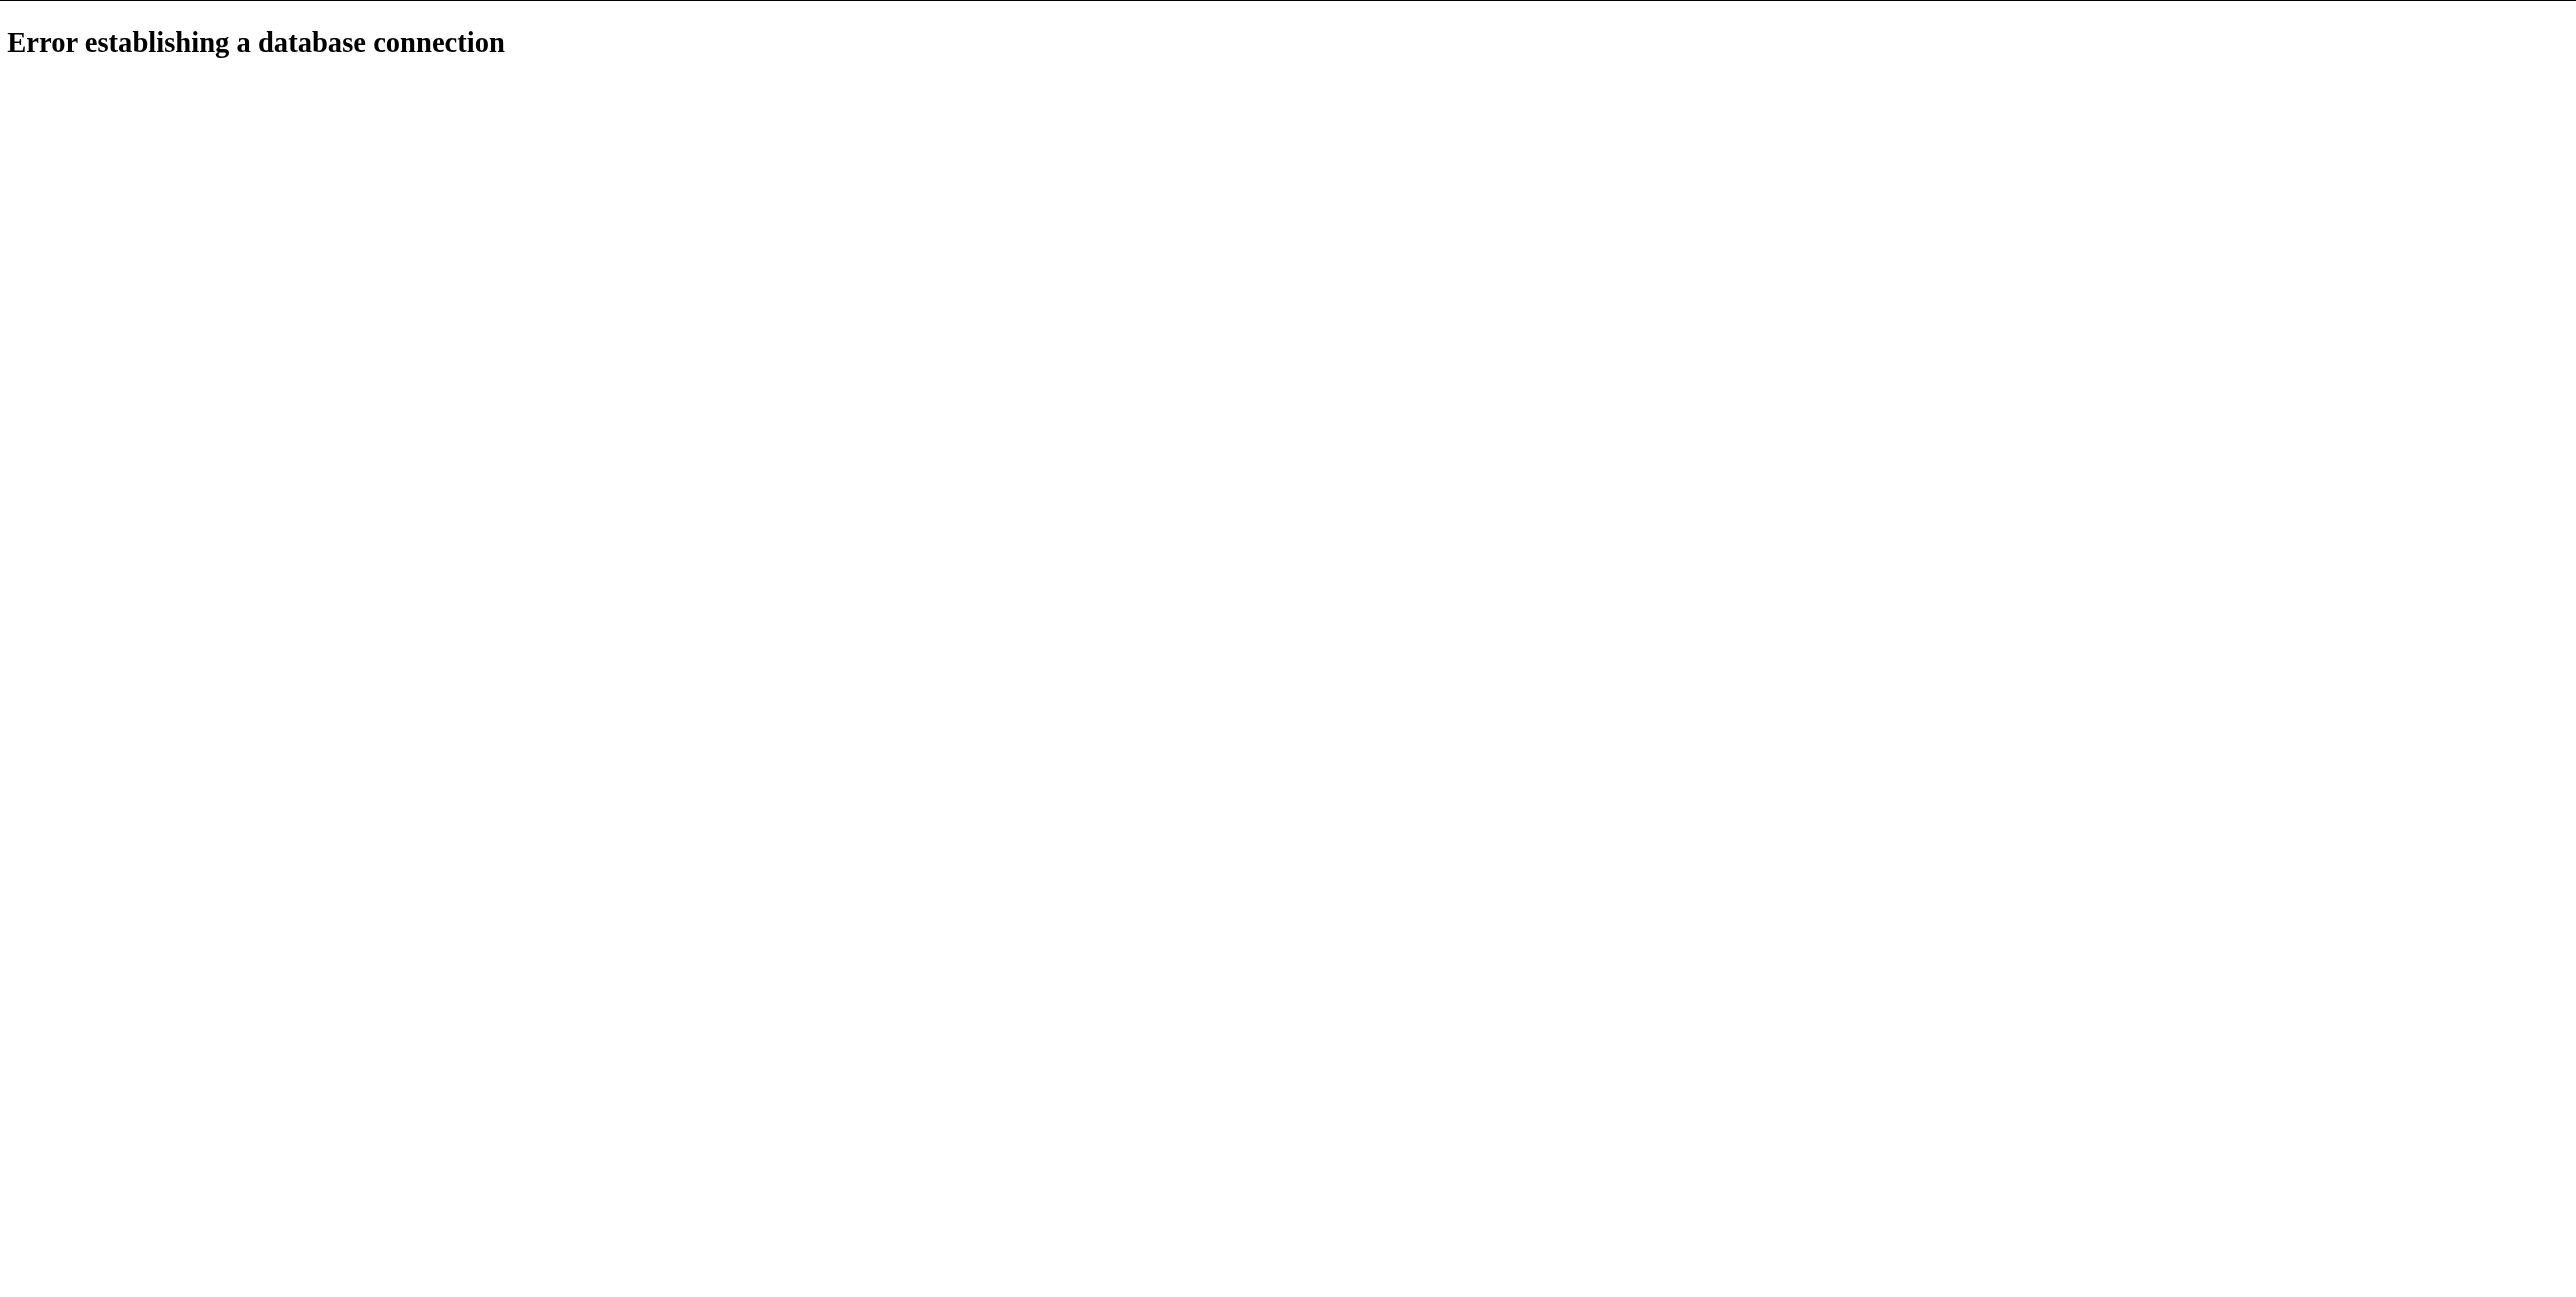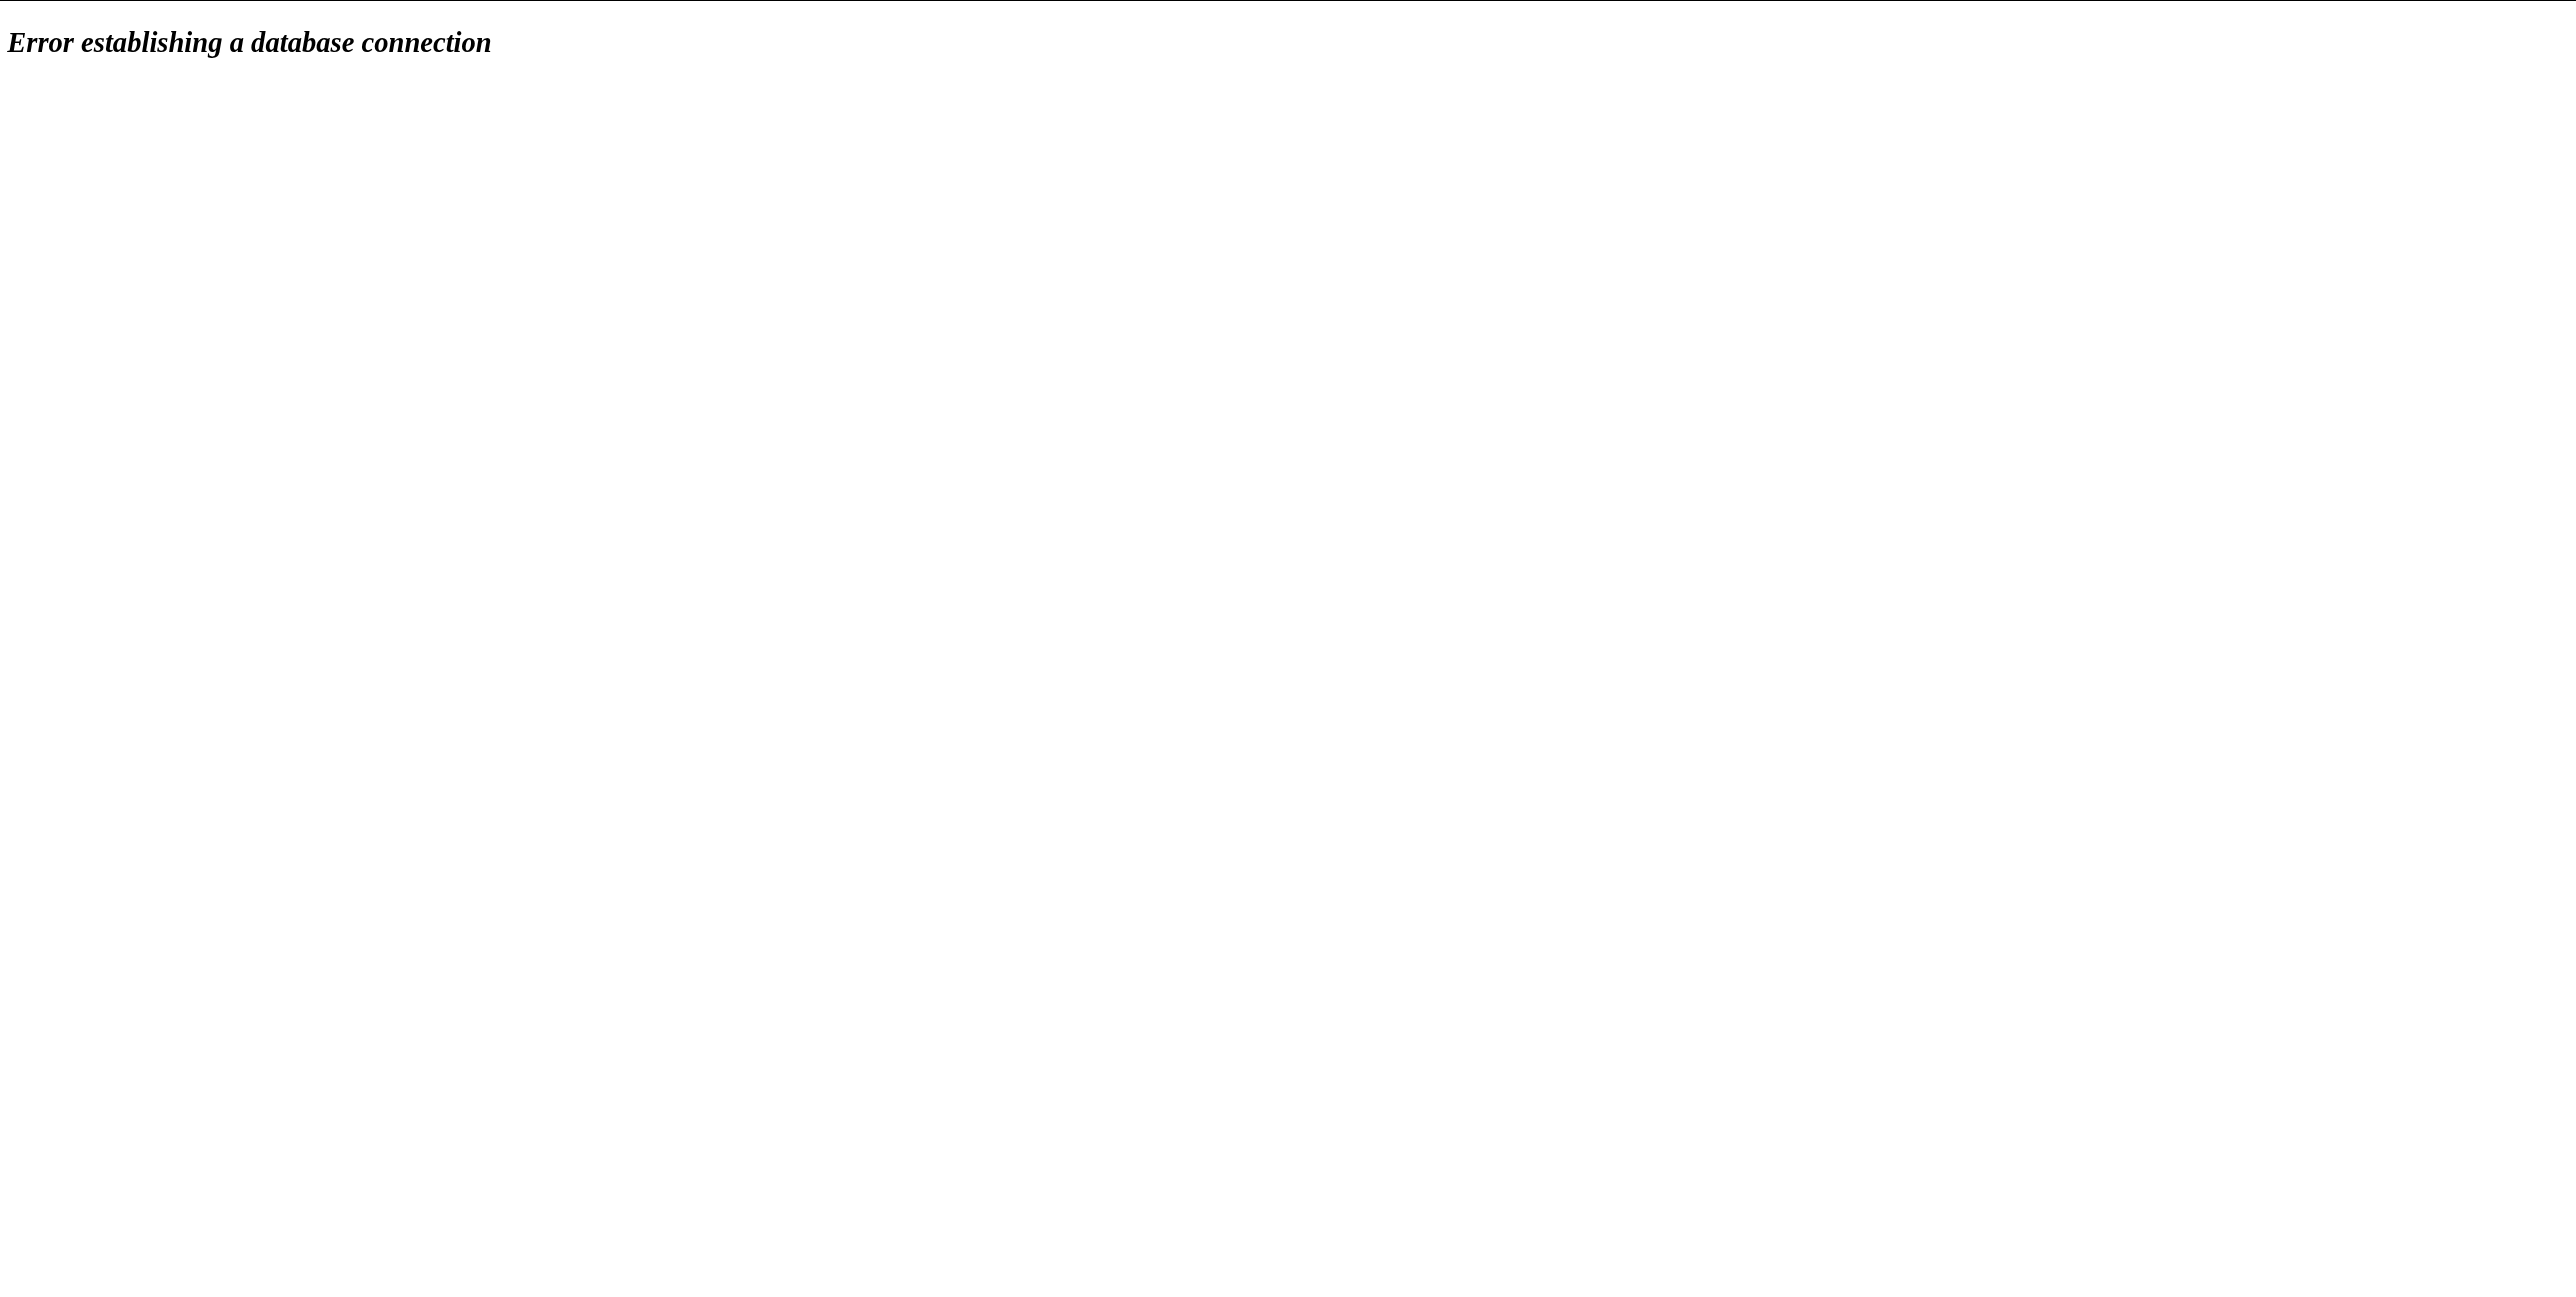--- a/index.html
+++ b/index.html
@@ -15,21 +15,20 @@
     }
     .page {
       border-top: 1.8px solid #000000;
       padding: 7.2px;
     }
     h1.error-heading {
       font-size: 2em;
       font-weight: bold;
       color: #000000;
       margin: 0.67em 0;
-      font-style: italic;
     }
   </style>
 </head>
 <body>
 
 <div class="page">
   <h1 class="error-heading">Error establishing a database connection</h1>
 </div>
 
 

